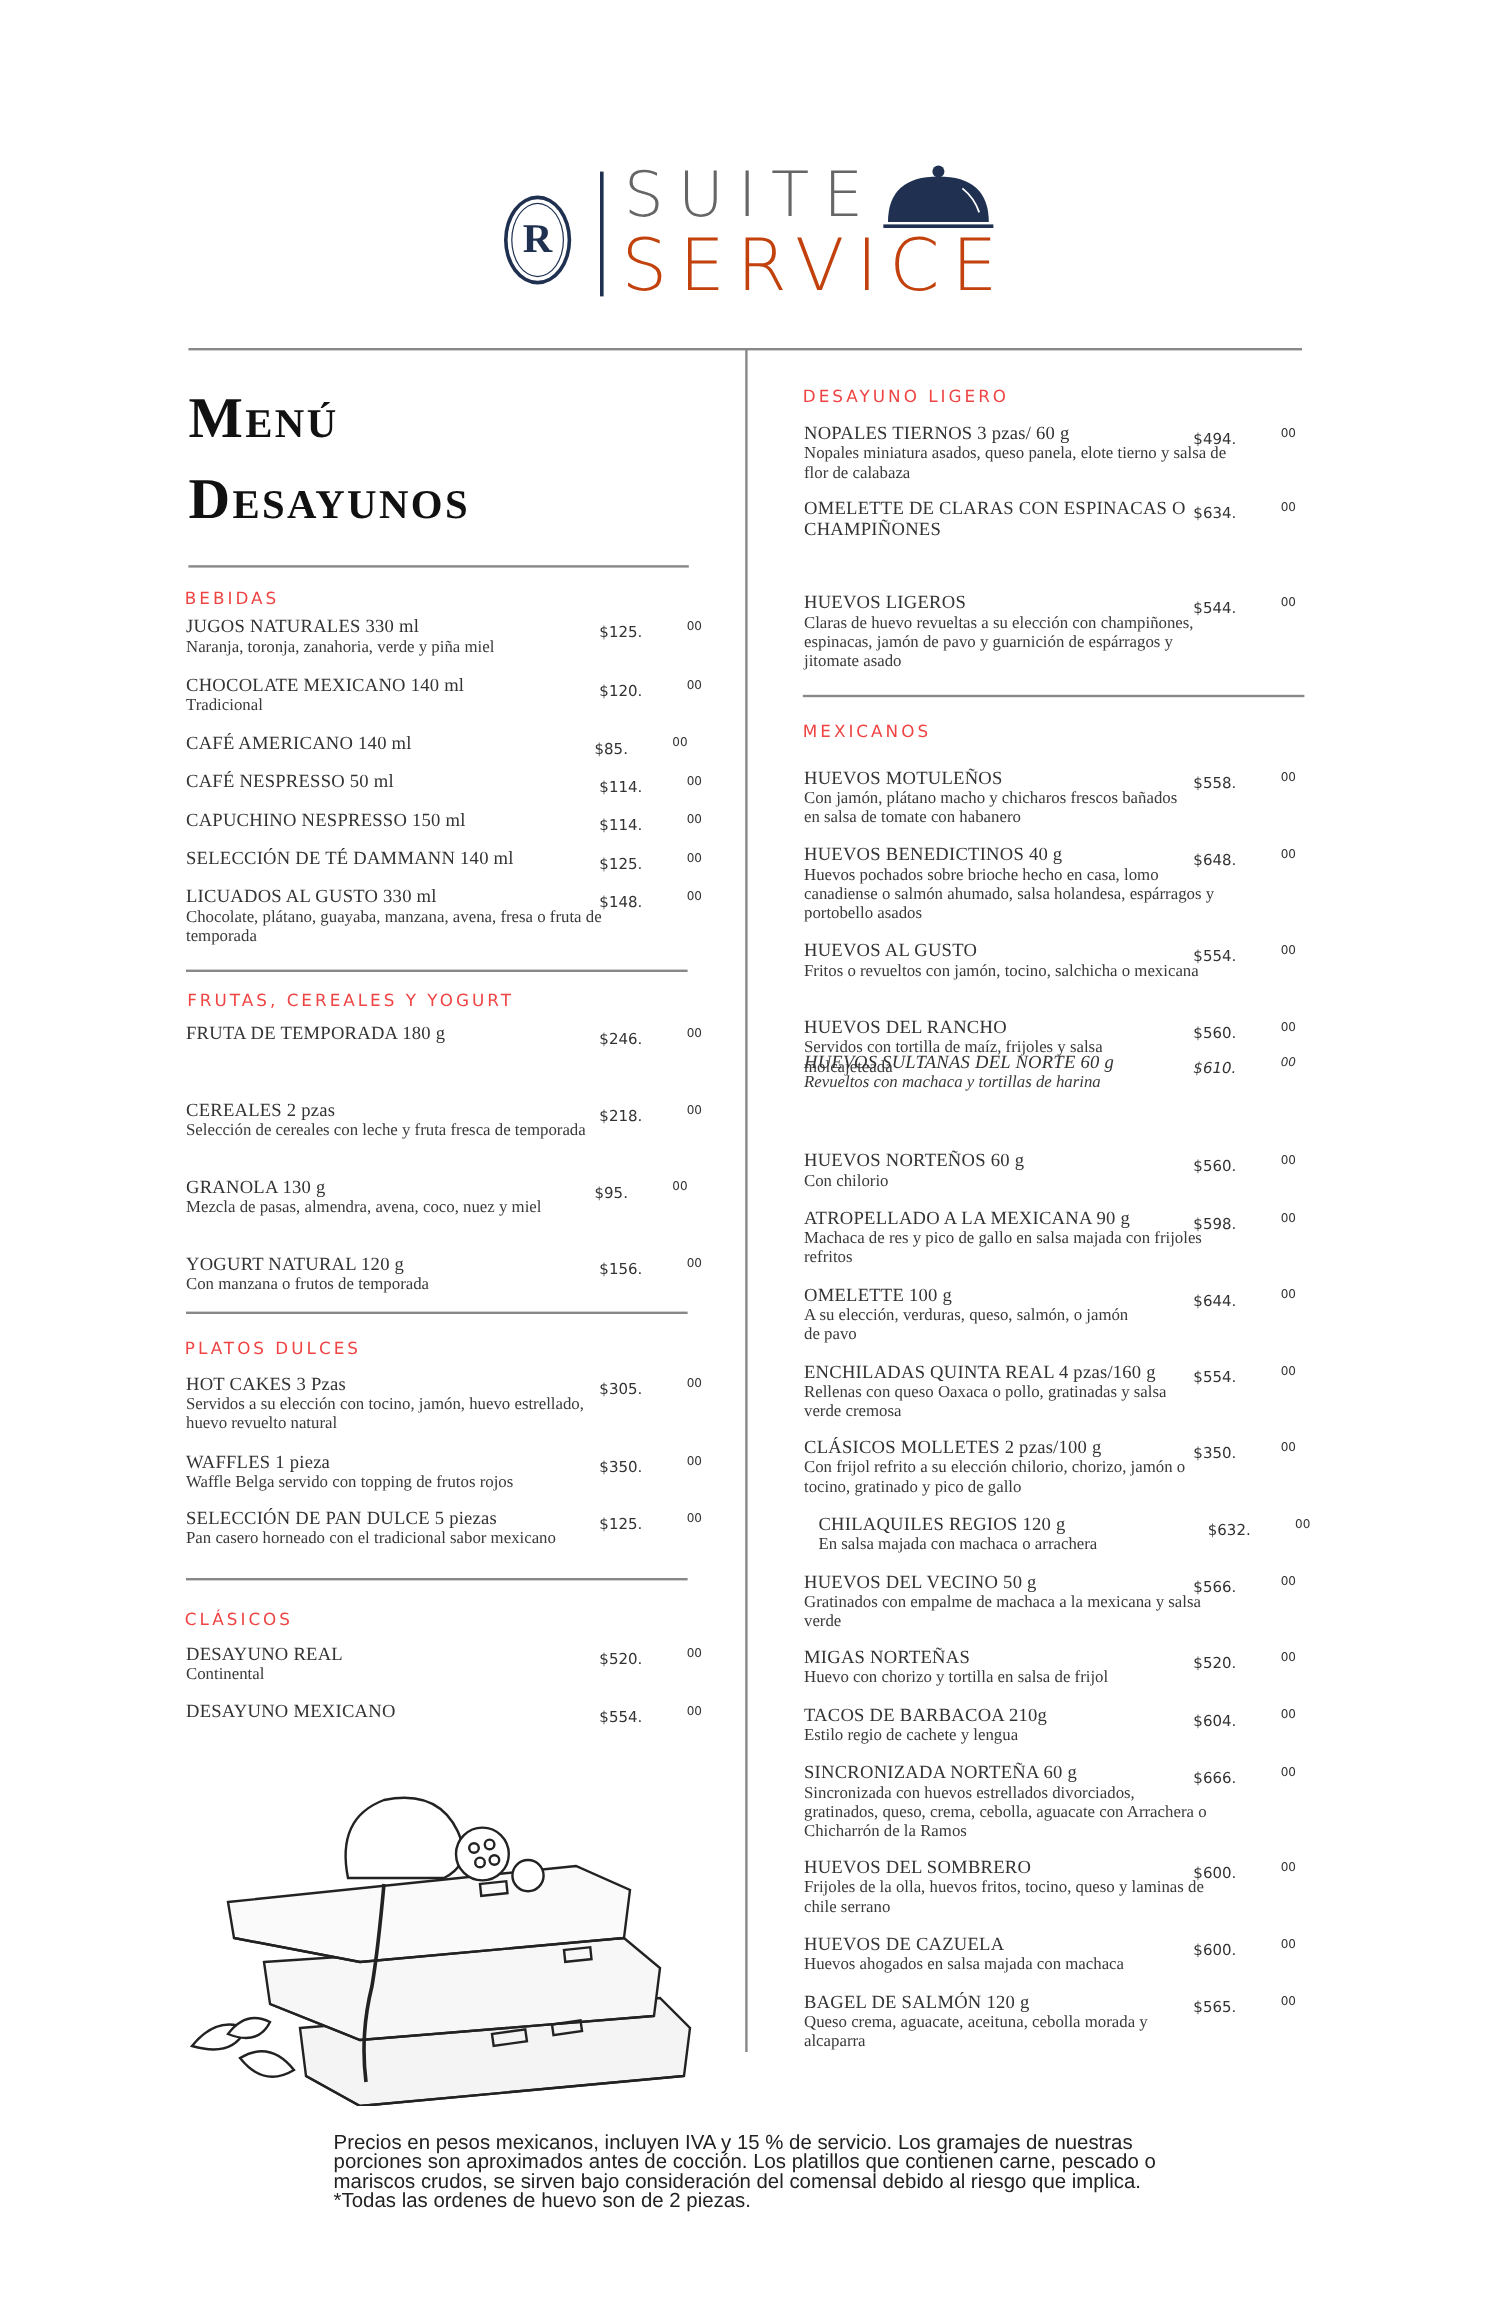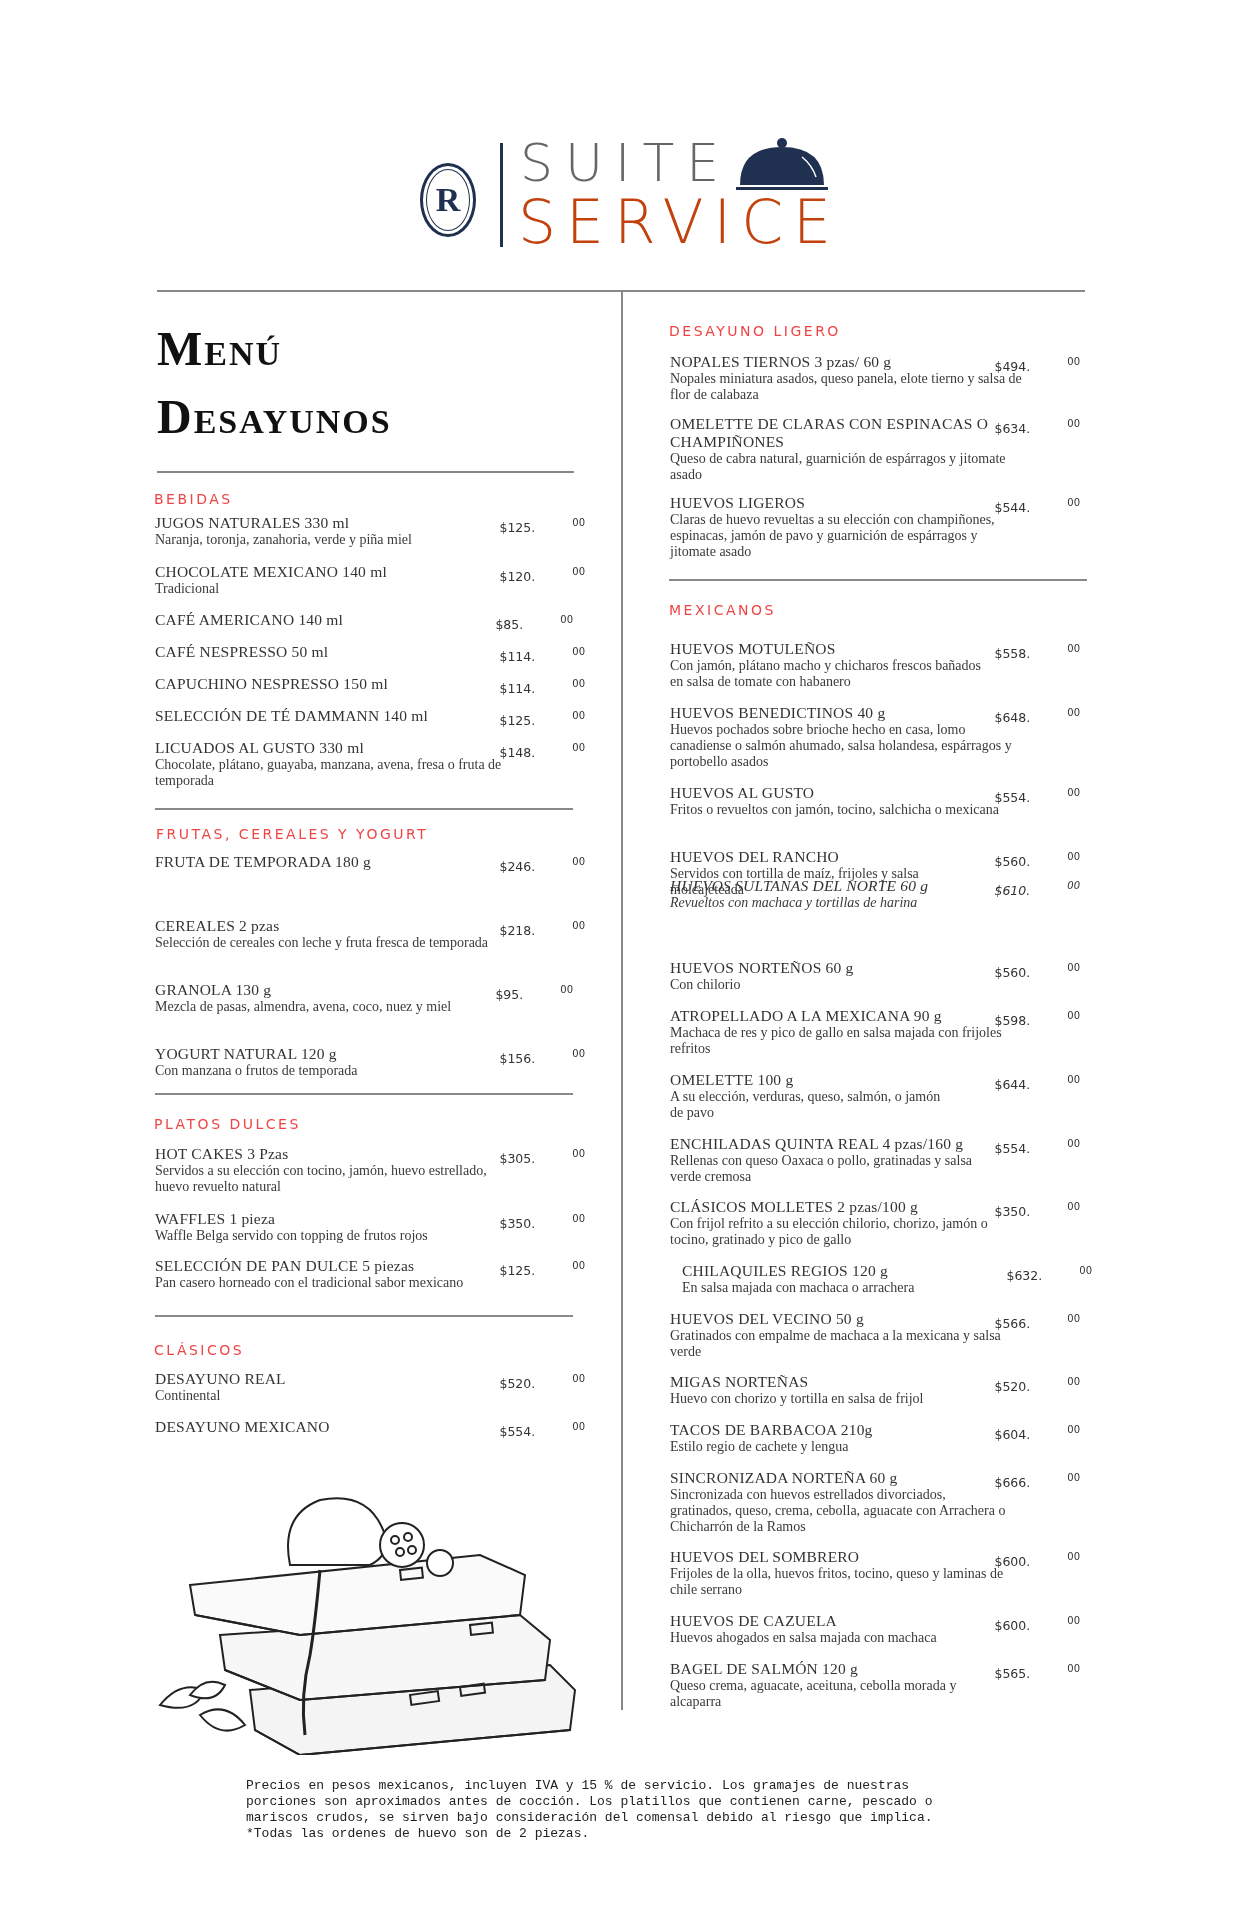--- a/index.html
+++ b/index.html
@@ -17,21 +17,21 @@
   .hr{position:absolute;height:1.5px;background:#888;}
   .vr{position:absolute;width:2px;background:#888;}
   
   .title{position:absolute;left:157px;font-family:"Liberation Serif",serif;font-weight:bold;color:#111;font-size:48px;letter-spacing:2px;font-variant:small-caps;line-height:54px;}
   .sec-h{position:absolute;font-family:"DejaVu Sans",sans-serif;font-weight:normal;font-size:14px;letter-spacing:2.5px;color:#ef4444;line-height:22px;}
   .item{position:absolute;width:430px;}
   .item .name{font-size:15.5px;color:#333;line-height:18px;letter-spacing:0.2px;}
   .item .desc{font-size:14px;color:#3a3a3a;line-height:16px;max-width:355px;}
   .item .price{position:absolute;right:0;top:0;font-family:"DejaVu Sans",sans-serif;font-size:12.5px;color:#333;line-height:18px;}
   .item .price sup{font-size:10px;vertical-align:6px;padding-left:37px;}
-  .footer{position:absolute;left:246px;top:1778px;width:700px;font-family:Liberation Mono, monospace;font-size:13px;color:#222;line-height:16px;}
+  .footer{position:absolute;left:278px;top:1778px;width:700px;font-family:Liberation Sans, sans-serif;font-size:17px;color:#222;line-height:16px;}
   .waffle{position:absolute;left:150px;top:1475px;width:445px;height:280px;}
 </style>
 </head>
 <body>
 
 <div class="logo">
   <div class="seal">
     <div class="seal-letter">R</div>
   </div>
   <div class="logo-bar"></div>
@@ -178,21 +178,20 @@
 
 <div class="sec-h" style="left:669px;top:320px;">DESAYUNO LIGERO</div>
 
 <div class="item" style="left:670px;top:353px;width:410px;">
     <div class="name">NOPALES TIERNOS 3 pzas/ 60 g</div>
     <div class="desc" style="max-width:360px;">Nopales miniatura asados, queso panela, elote tierno y salsa de flor de calabaza</div>
     <div class="price"><span>$494.</span><sup>00</sup></div>
   </div>
 <div class="item" style="left:670px;top:415px;width:410px;">
     <div class="name" style="max-width:355px;">OMELETTE DE CLARAS CON ESPINACAS O CHAMPIÑONES</div>
-    <div class="desc" style="max-width:345px;">Queso de cabra natural, guarnición de espárragos y jitomate asado</div>
     <div class="price"><span>$634.</span><sup>00</sup></div>
   </div>
 <div class="item" style="left:670px;top:494px;width:410px;">
     <div class="name">HUEVOS LIGEROS</div>
     <div class="desc" style="max-width:350px;">Claras de huevo revueltas a su elección con champiñones, espinacas, jamón de pavo y guarnición de espárragos y jitomate asado</div>
     <div class="price"><span>$544.</span><sup>00</sup></div>
   </div>
 
 <div class="hr" style="left:669px;top:579px;width:418px;"></div>
 

